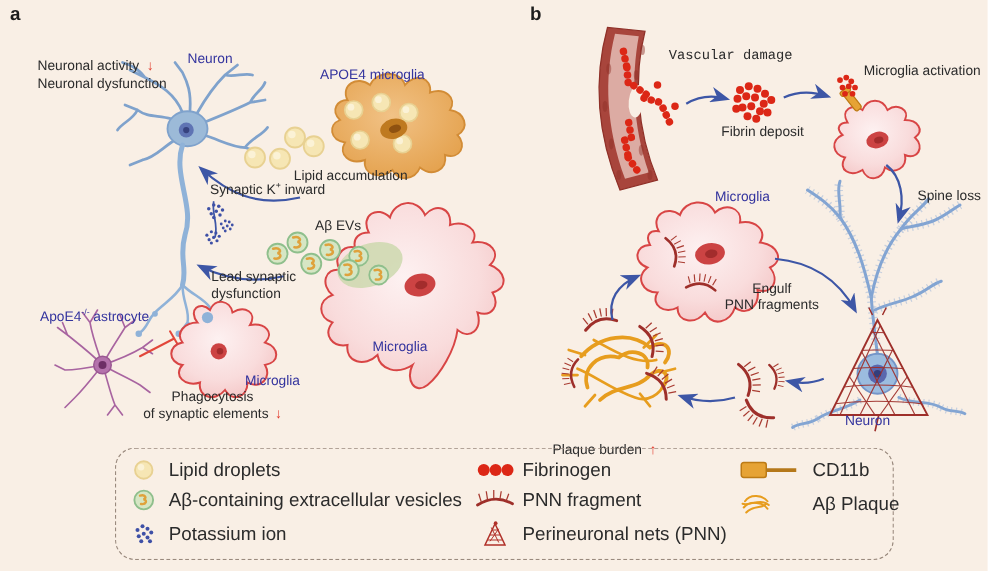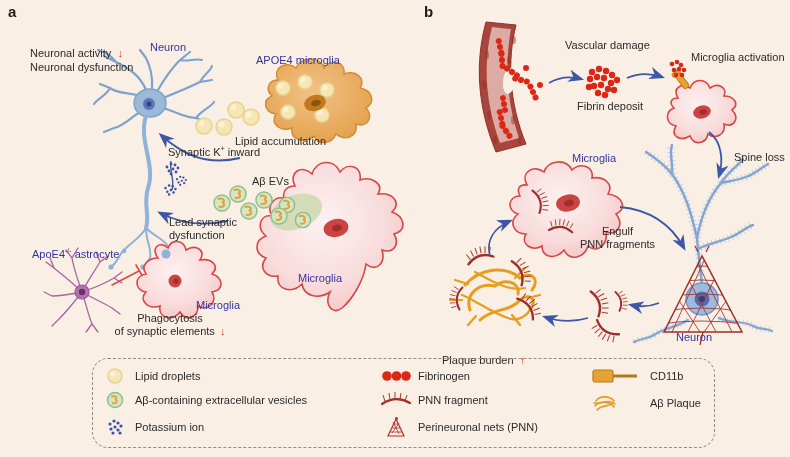--- a/index.html
+++ b/index.html
@@ -16,21 +16,21 @@
   .panel-letter{font-size:15px;font-weight:bold;color:#1c1c1c;}
   .wrap{white-space:normal;}
   .ctr{text-align:center;}
   sup.s{font-size:7px;vertical-align:super;line-height:0;}
   .legend-box{
     position:absolute;left:92px;top:358px;width:621px;height:88px;
     border:1.6px dashed #9a8a7e;border-radius:16px;
   }
   .lrow{position:absolute;display:flex;align-items:center;height:22px;}
   .libox{display:flex;align-items:center;justify-content:flex-start;}
-  .llabel{font-size:11px;color:#2b2b2b;white-space:nowrap;}
+  .llabel{font-size:15px;color:#2b2b2b;white-space:nowrap;}
 </style>
 </head>
 <body>
 
 <div class="canvas">
 
   <svg class="art" width="790" height="457" viewBox="0 0 790 457">
     <defs>
       <marker id="ah" viewBox="0 0 10 8" refX="8" refY="4" markerWidth="9" markerHeight="7" orient="auto-start-reverse">
         <path d="M0,0 L10,4 L0,8 L3,4 Z" fill="#3d56a6"></path>
@@ -363,21 +363,21 @@
   <div class="t blue" style="left:298px;top:272px;">Microglia</div>
 
   <div class="t wrap ctr" style="left:110px;top:312px;width:120px;">
     <div>Phagocytosis</div>
     <div>
       <span>of synaptic elements</span>
       <span class="red" style="margin-left:2px;">↓</span>
     </div>
   </div>
 
-  <div class="t" style="left:565px;top:39px;">Vascular damage</div>
+  <div class="t" style="left:535px;top:39px;font-family:Liberation Mono, monospace;">Vascular damage</div>
   <div class="t" style="left:577px;top:100px;">Fibrin deposit</div>
   <div class="t" style="left:691px;top:51px;">Microglia activation</div>
   <div class="t" style="left:734px;top:151px;">Spine loss</div>
   <div class="t blue" style="left:572px;top:152px;">Microglia</div>
 
   <div class="t wrap ctr" style="left:570px;top:225px;width:95px;">
     <div>Engulf</div>
     <div>PNN fragments</div>
   </div>
 

